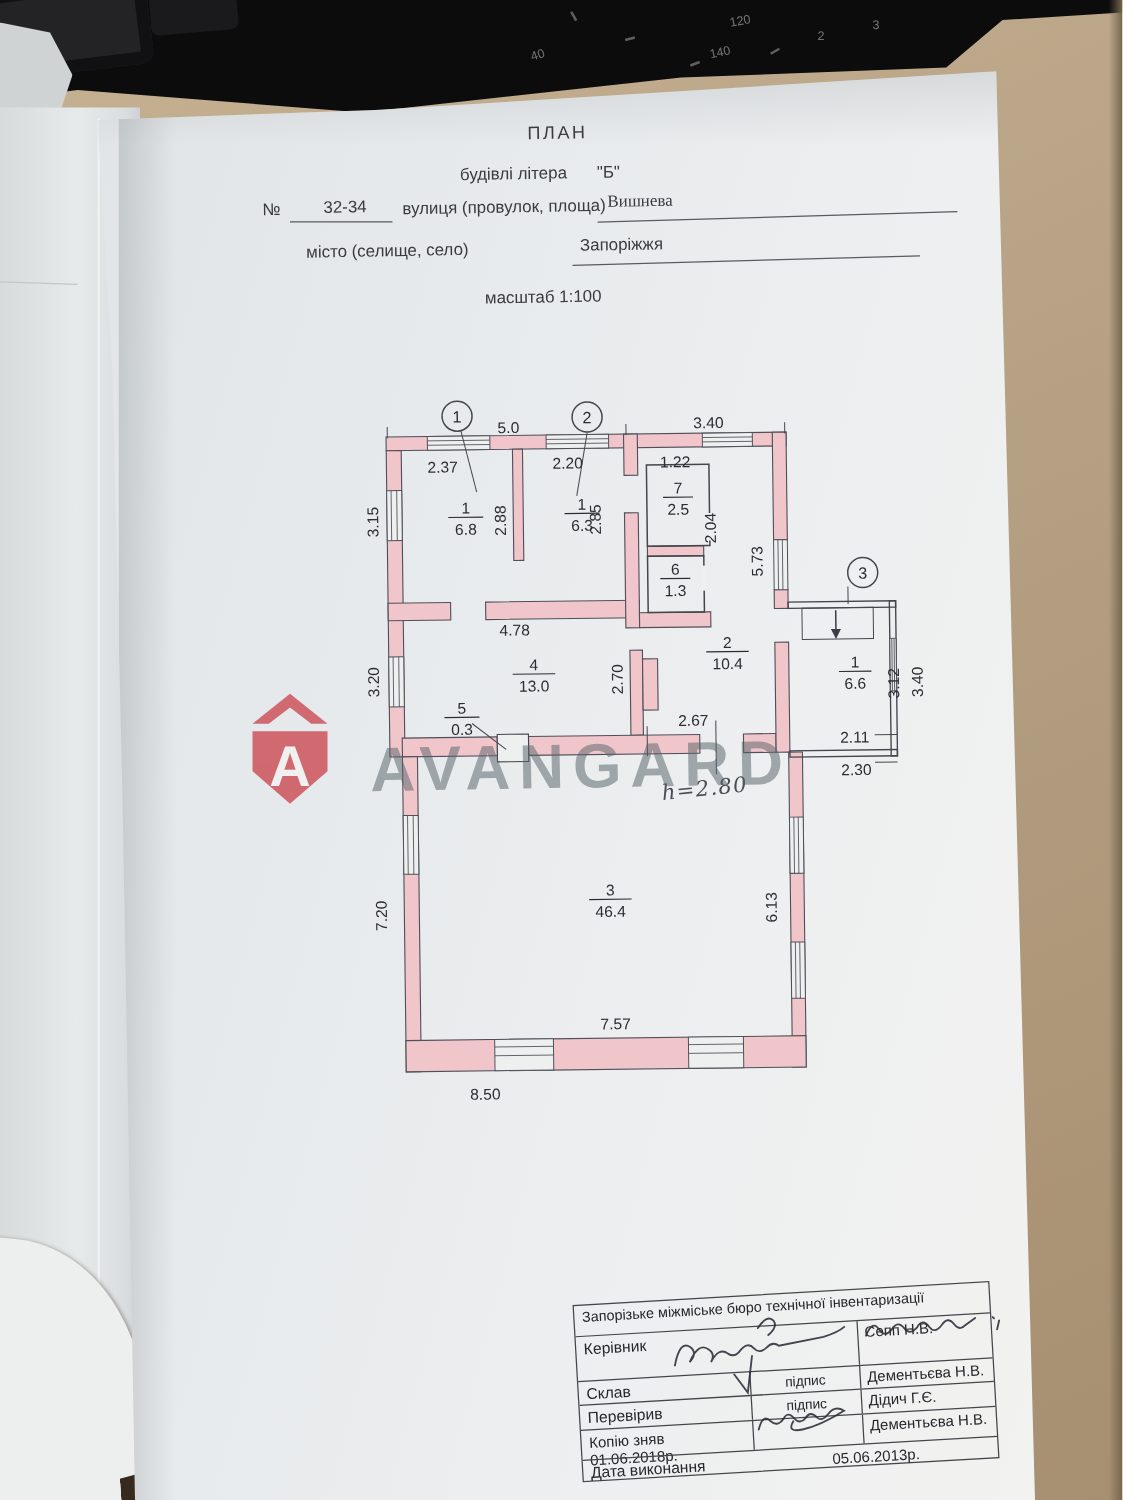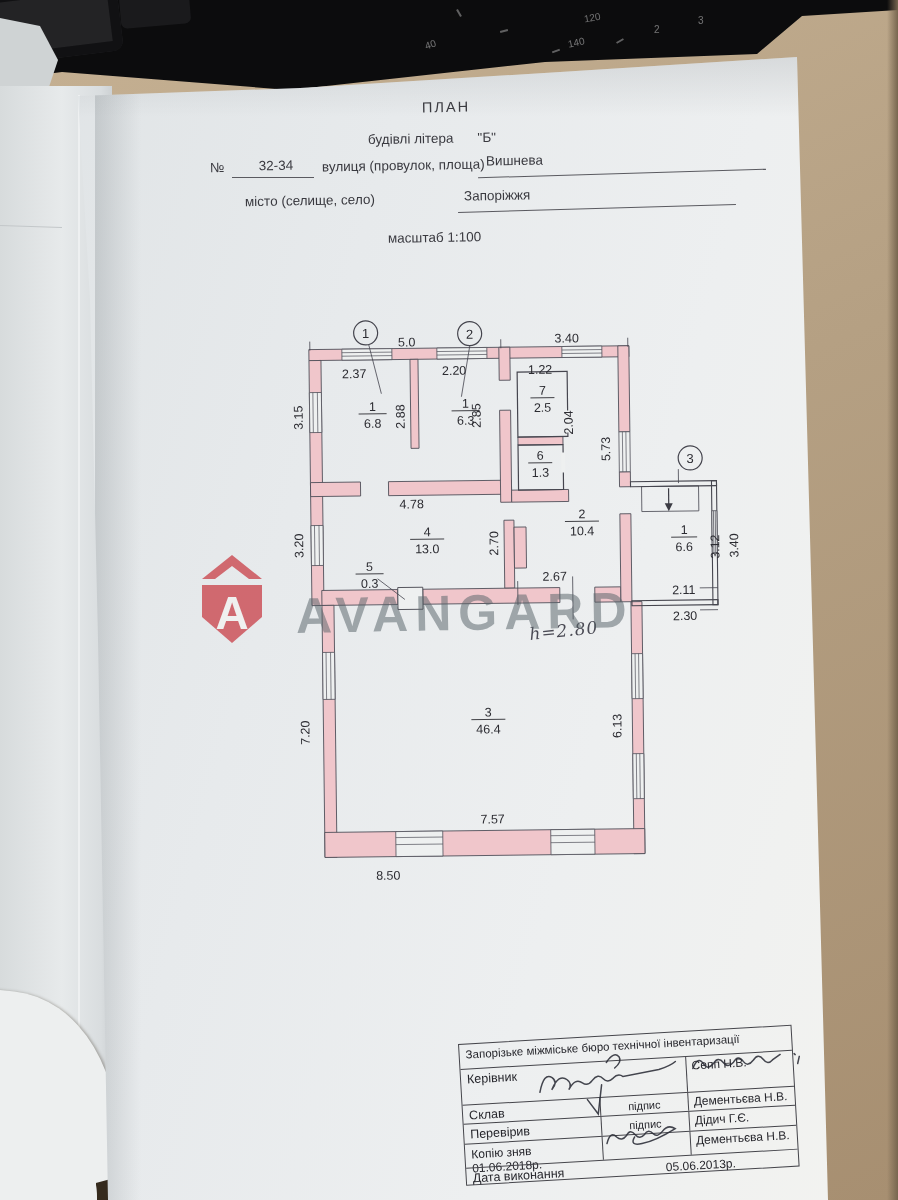--- a/index.html
+++ b/index.html
@@ -34,21 +34,21 @@
   
   .doc-text{color:#3a3a40;font-size:13.5px;white-space:nowrap;transform:rotate(-1deg);}
   .title{left:398px;top:99px;width:96px;text-align:center;letter-spacing:2px;font-size:14.5px;}
   .subtitle{left:368px;top:131px;}
   .subtitle .bval{margin-left:24px;}
   .line1-num{left:210px;top:160px;}
   .line1-val{left:236px;top:158px;width:80px;text-align:center;}
   .uline{background:#5a5a60;height:1px;}
   .line1-ul{left:232px;top:177px;width:82px;}
   .line1-street{left:322px;top:158px;}
-  .line1-streetval{left:486px;top:153px;}
+  .line1-streetval{left:486px;top:153px;font-family:Liberation Serif, serif;}
   .line1-bigul{left:478px;top:173px;width:288px;transform:rotate(-1.7deg);}
   .line2-label{left:245px;top:193px;}
   .line2-val{left:464px;top:188px;}
   .line2-ul{left:458px;top:208px;width:278px;transform:rotate(-1.6deg);}
   .scale{left:388px;top:230px;}
   
   .wm-text{left:296px;top:584px;font-size:50px;font-weight:bold;letter-spacing:7px;color:rgba(88,99,105,.52);transform:rotate(-1deg);white-space:nowrap;}
   
   .stamp{left:458px;top:1044px;width:332px;height:140px;transform:rotate(-3.3deg);transform-origin:0 0;
     border:1.3px solid #45454b;color:#26262c;display:flex;flex-direction:column;}

